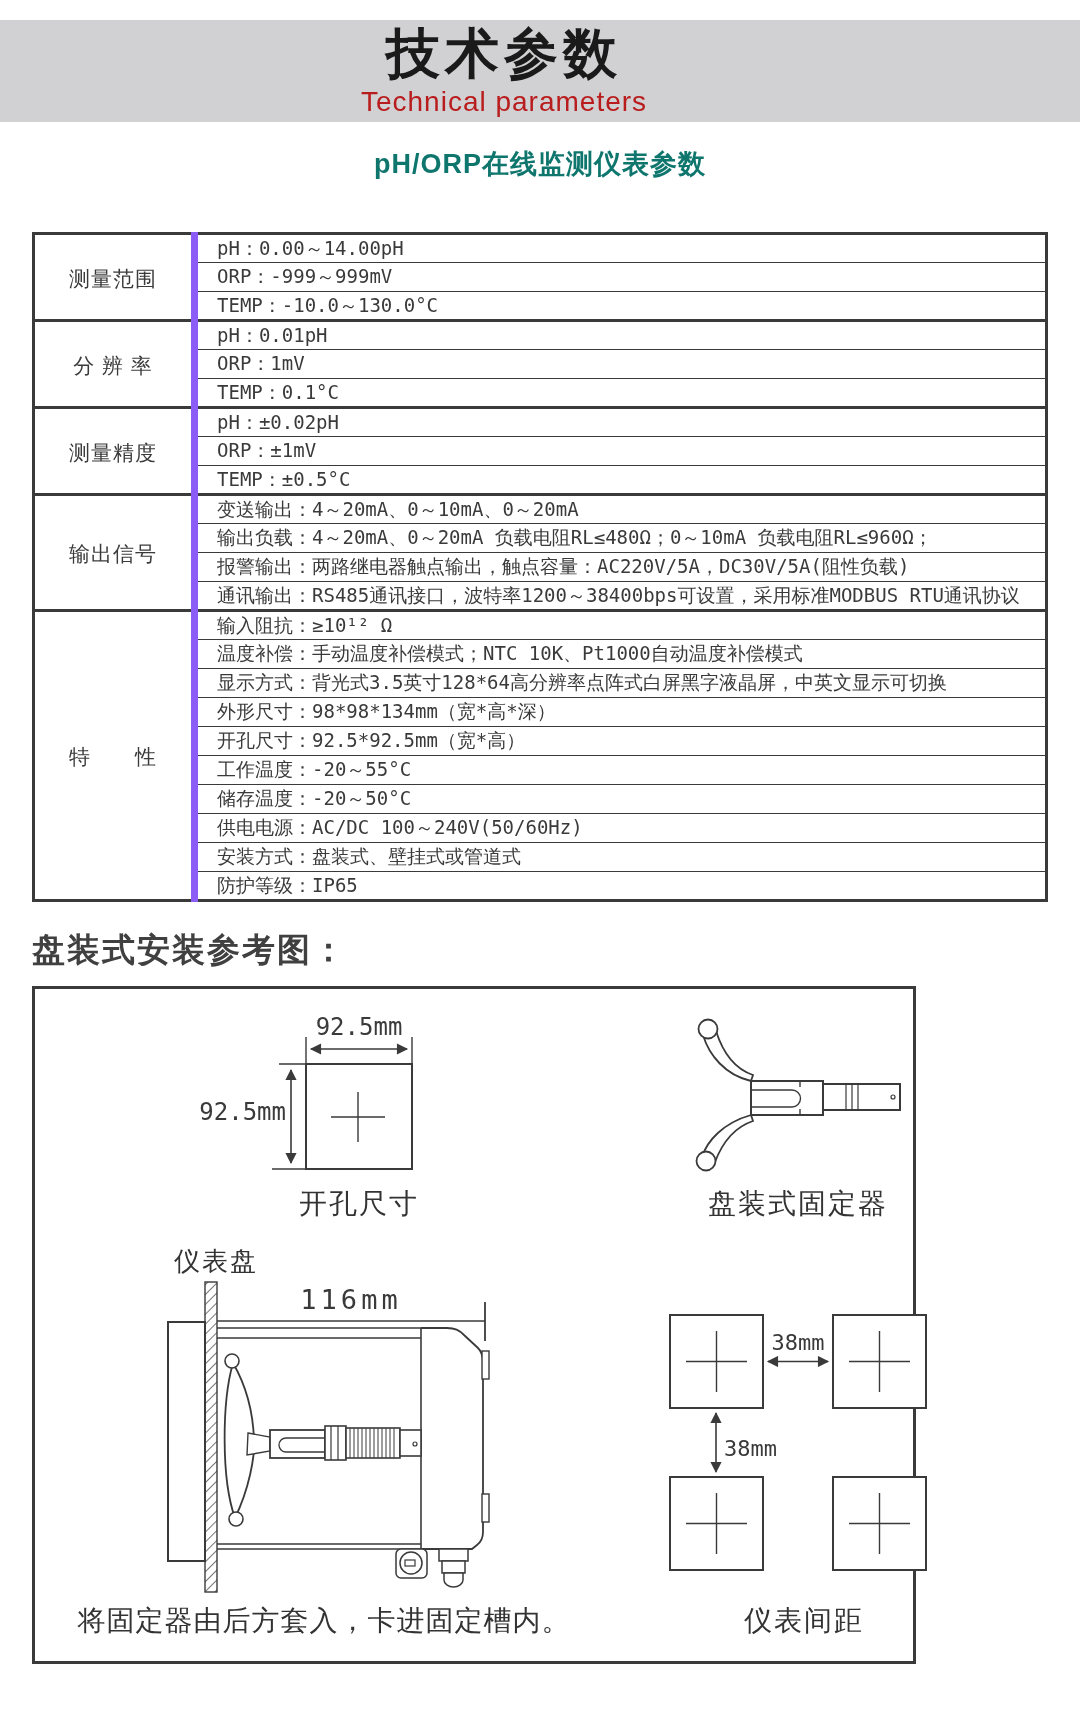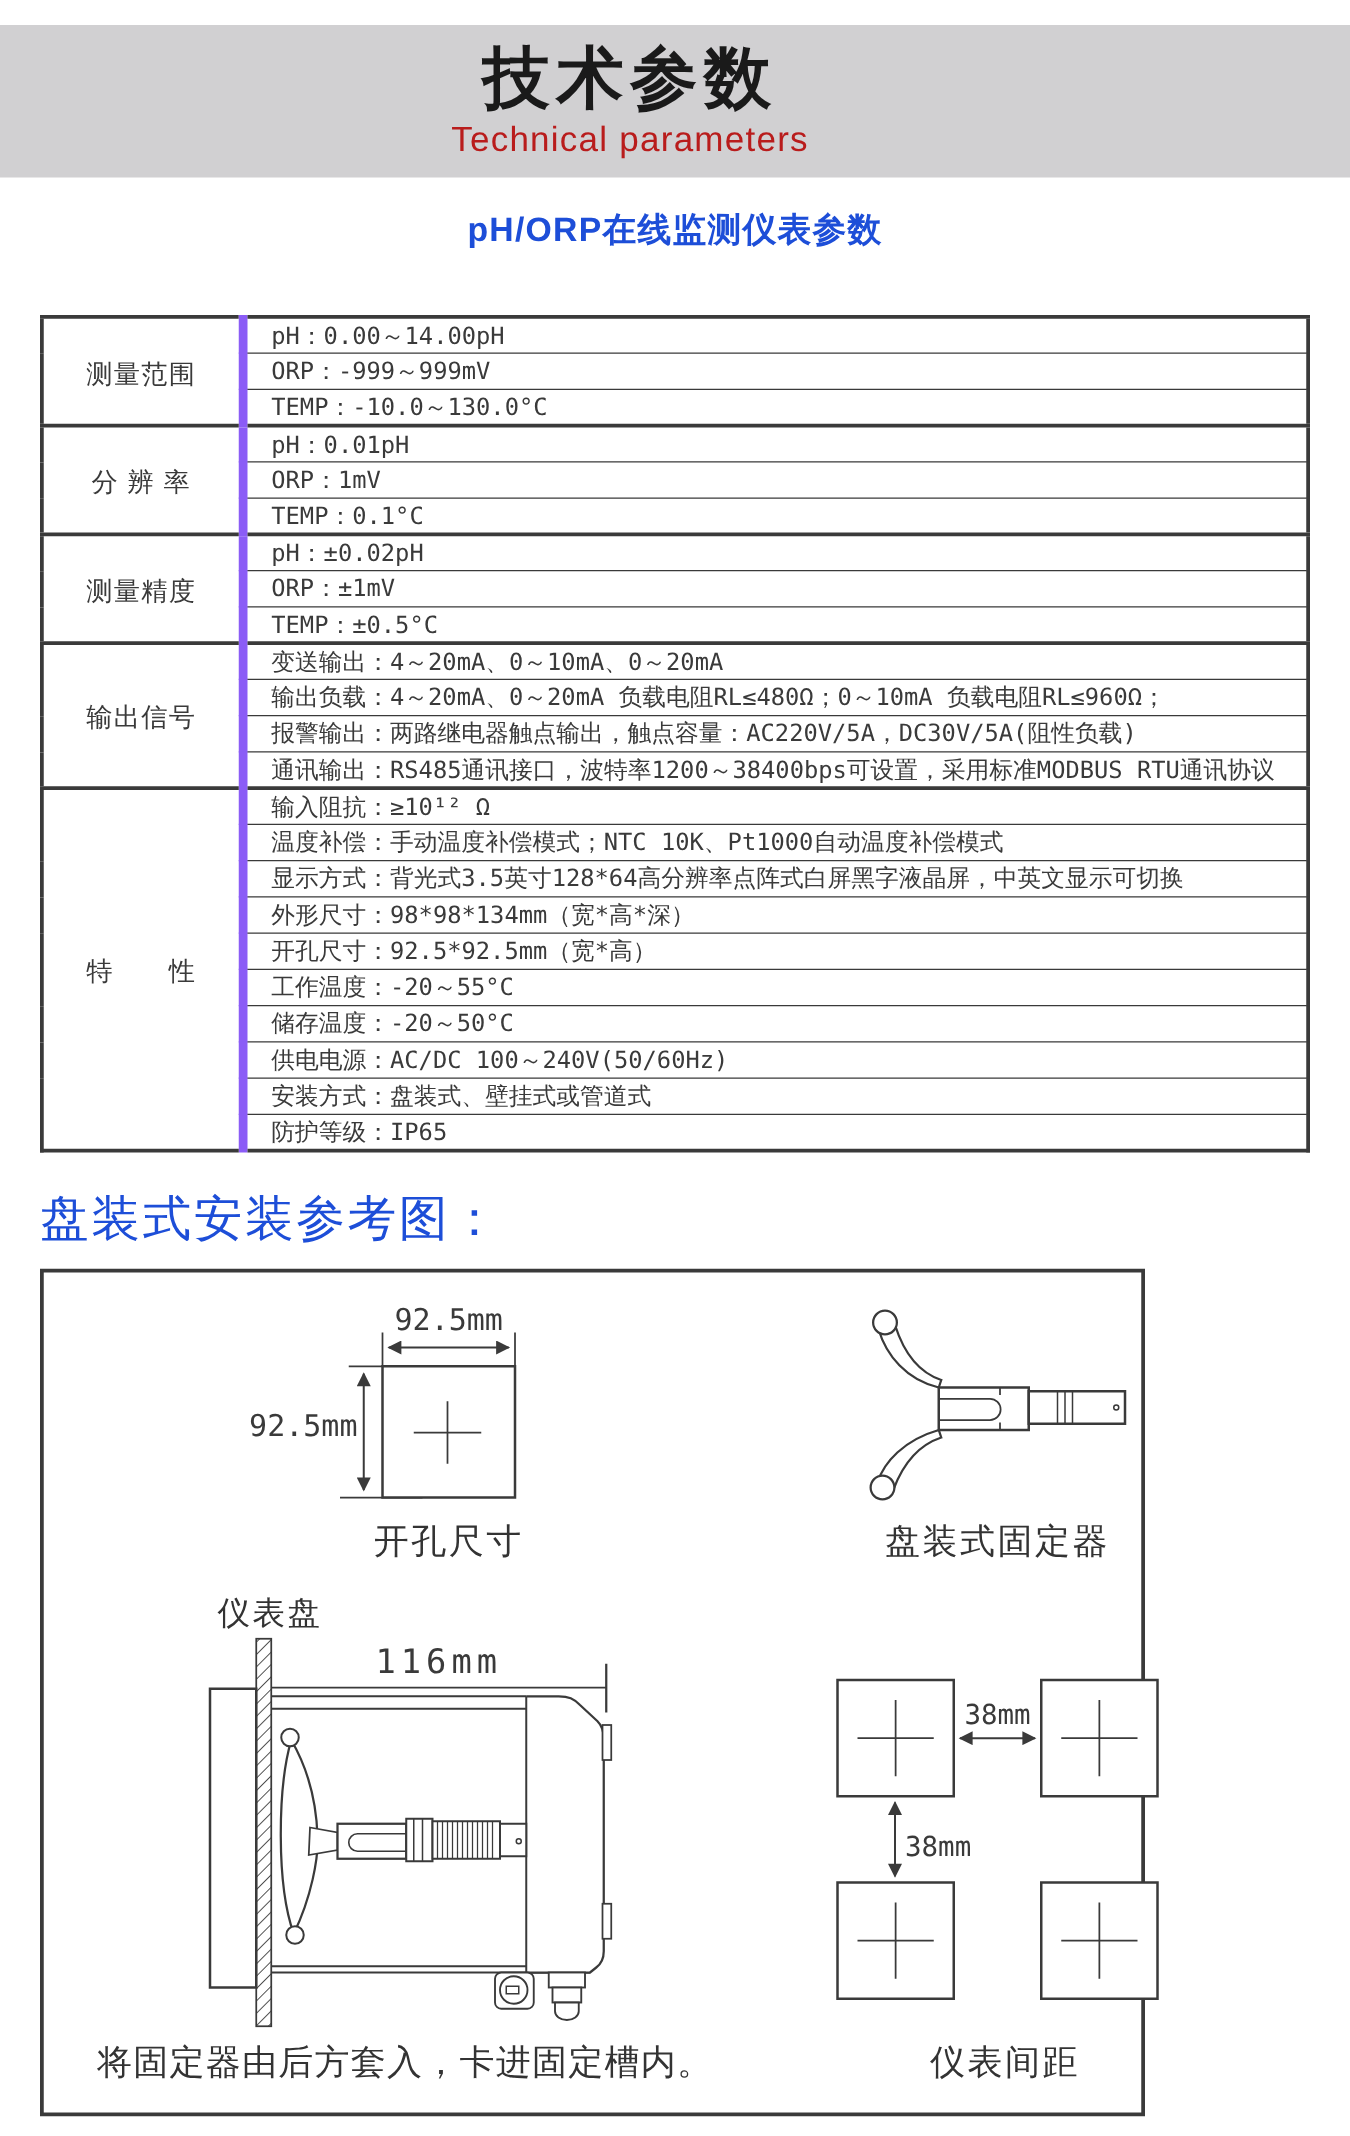--- a/index.html
+++ b/index.html
@@ -1,40 +1,40 @@
 <!DOCTYPE html>
 <html><head>
 <meta charset="utf-8">
 <style>
   * { margin:0; padding:0; box-sizing:border-box; }
   html,body { background:#ffffff; }
   body { font-family:"Liberation Sans", sans-serif; color:#333333; }
   .page { width:1080px; height:1709px; margin:0 auto; background:#ffffff; overflow:hidden; position:relative; }
 
   
-  .banner { margin-top:20px; height:122px; background:#d1d0d2; display:flex; align-items:center; justify-content:center; }
+  .banner { margin-top:20px; height:102px; background:#d1d0d2; display:flex; align-items:center; justify-content:center; }
   .banner-inner { text-align:center; transform:translateX(-36px); }
   .banner-title { font-size:54px; font-weight:bold; color:#1a1a1a; letter-spacing:5px; line-height:1.1; }
   .banner-sub { font-size:28px; color:#b91c1c; letter-spacing:1px; margin-top:2px; }
 
   
-  .table-title { margin-top:24px; text-align:center; font-size:27px; font-weight:bold; color:#1d4ed8; letter-spacing:1px; }
+  .table-title { margin-top:24px; text-align:center; font-size:27px; font-weight:bold; color:#0f766e; letter-spacing:1px; }
 
   
   .spec-table-wrap { margin:50px 32px 0 32px; }
   table.spec { border-collapse:collapse; width:1016px; table-layout:fixed; border:3px solid #3a3a3a; }
   table.spec td { height:29px; vertical-align:middle; }
   td.label { width:161px; border-right:7px solid #8b5cf6; text-align:center; vertical-align:top;
              padding-top:3px; font-size:21px; color:#3a3a3a; letter-spacing:1px; white-space:pre; }
   td.value { border-top:1.5px solid #3a3a3a; padding-left:19px; font-size:19px; color:#3a3a3a;
              font-family:"DejaVu Sans Mono","Liberation Sans",monospace; white-space:nowrap; overflow:hidden;margin-top:36px; }
   tr.group-start td { border-top:3px solid #3a3a3a; }
 
   
-  .section-heading { margin:26px 32px 0 32px; font-size:39px; color:#1d4ed8; letter-spacing:2px; }
+  .section-heading { margin:26px 32px 0 32px; font-size:33px; color:#404040; letter-spacing:2px;font-weight:bold; }
 
   
   .diagram-box { margin:13px 32px 0 32px; width:884px; height:678px; border:3px solid #3a3a3a; background:#fff; }
   .diagram-box svg { display:block; }
   text.cjk { font-family:"Liberation Sans",sans-serif; fill:#333333; }
   text.dim { font-family:"DejaVu Sans Mono","Liberation Mono",monospace; fill:#3a3a3a; }
 </style>
 </head>
 <body>
 

